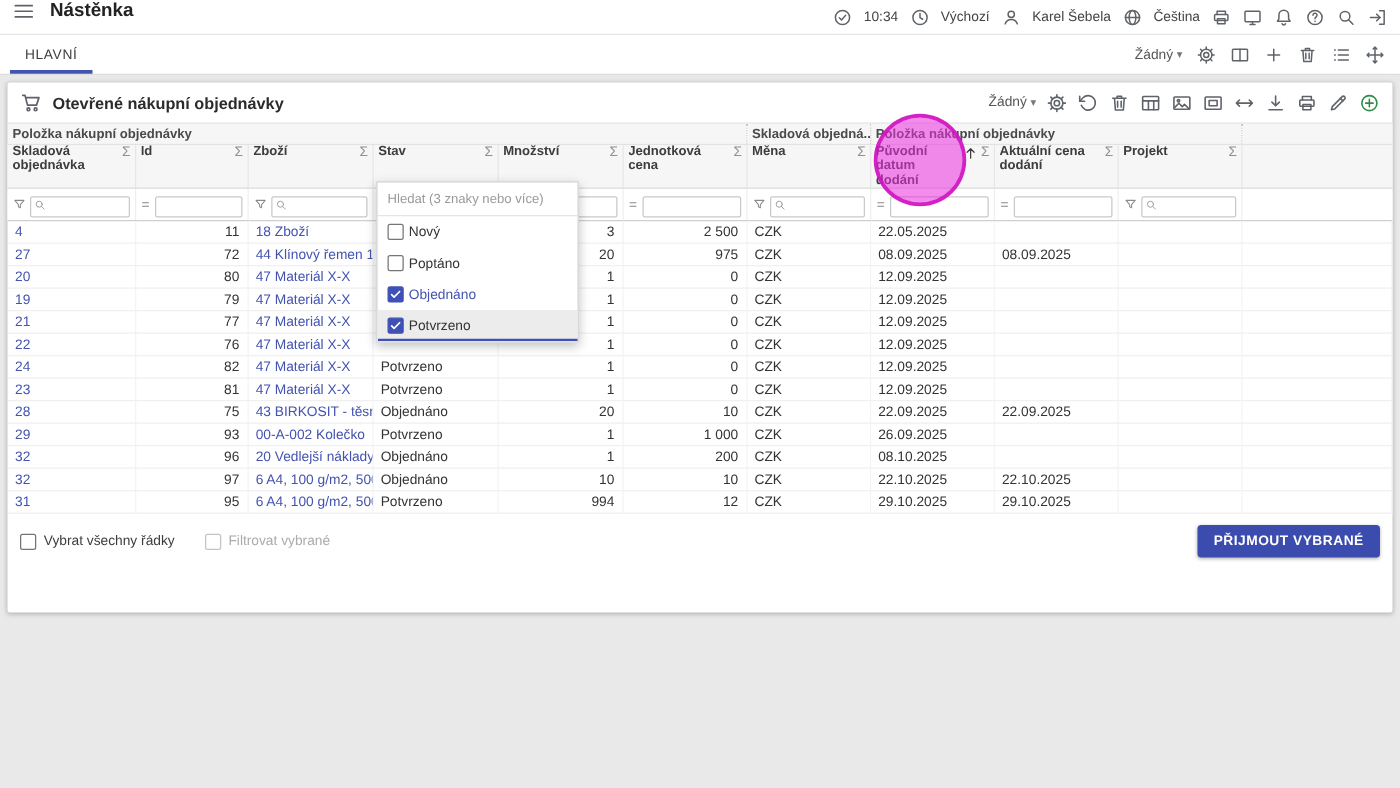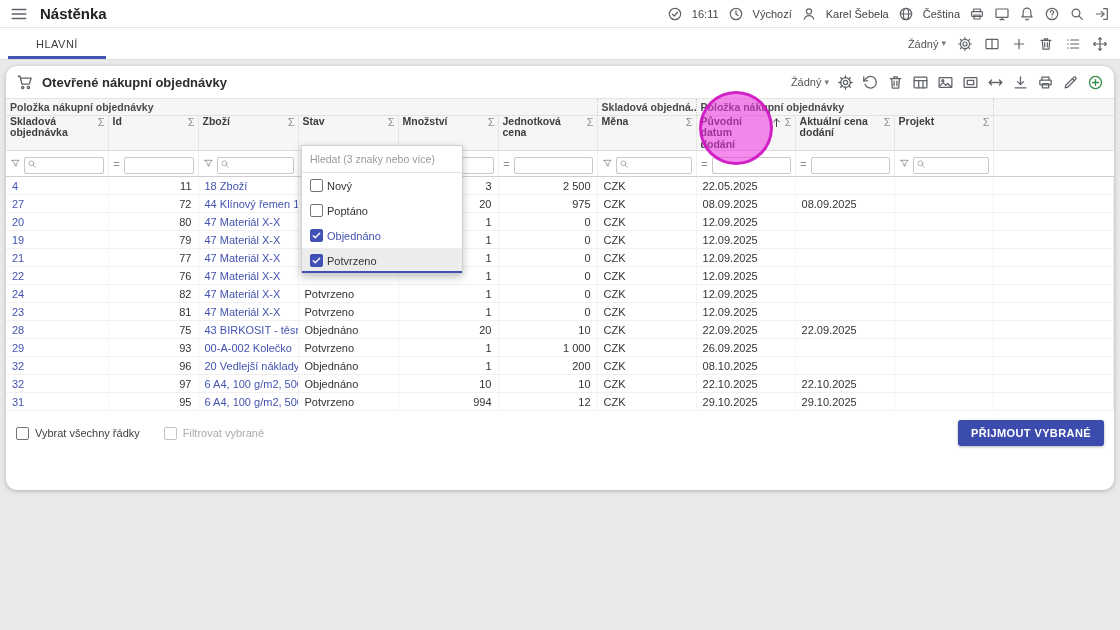--- a/index.html
+++ b/index.html
@@ -4,35 +4,35 @@
 <style>
   *{margin:0;padding:0;box-sizing:border-box}
   html,body{width:1120px;height:630px}
   body{font-family:"Liberation Sans",sans-serif;background:#e9e9e9;color:#333;overflow:hidden}
   .icon{display:inline-flex;color:#5f6368;flex:none}
   .icon svg{width:100%;height:100%}
   .i16{width:16px;height:16px}
   .i18{width:18px;height:18px}
 
   
-  .topbar{height:28px;background:#fff;display:flex;align-items:center;padding:0 10px;border-bottom:1px solid #e5e5e5;gap:12px}
+  .topbar{height:28px;background:#fff;display:flex;padding:0 10px;border-bottom:1px solid #e5e5e5;gap:12px}
   .app-title{font-size:15px;font-weight:bold;color:#222}
   .topbar-right{margin-left:auto;display:flex;align-items:center;gap:9px;font-size:11px;color:#444}
 
   
   .tabbar{height:32px;background:#fff;border-bottom:1px solid #ddd;display:flex;align-items:center}
-  .tab{height:100%;display:flex;align-items:center;padding:0 36px;font-size:11px;color:#3d3d3d;letter-spacing:.5px;position:relative;cursor:pointer}
+  .tab{height:100%;display:flex;align-items:center;padding:0 20px;font-size:11px;color:#3d3d3d;letter-spacing:.5px;position:relative;cursor:pointer}
   .tab.active::after{content:"";position:absolute;left:8px;right:8px;bottom:0;height:3px;background:#4353b0}
   .tabbar-right{margin-left:auto;display:flex;align-items:center;gap:11px;padding-right:12px;color:#5f6368}
   .view-select{display:flex;align-items:center;gap:3px;font-size:11px;color:#555;cursor:pointer}
   .caret{font-size:9px;color:#777;line-height:1}
 
   
   .main{padding:6px}
-  .panel{position:relative;background:#fff;border-radius:11px;height:424px;box-shadow:0 1px 4px rgba(0,0,0,.25)}
+  .panel{position:relative;background:#fff;border-radius:2px;height:424px;box-shadow:0 1px 4px rgba(0,0,0,.25)}
   .panel-header{height:32px;display:flex;align-items:center;padding:0 10px;gap:8px}
   .panel-title{font-size:13px;font-weight:bold;color:#2b2b2b}
   .panel-tools{margin-left:auto;display:flex;align-items:center;gap:8px;color:#5f6368}
   .panel-tools .icon{width:17px;height:17px}
   .green{color:#2e8b44}
 
   
   .table-wrap{border-top:1px solid #e4e4e4}
   table{width:100%;border-collapse:collapse;table-layout:fixed}
   .group-cell{height:16px;background:#f6f6f6;font-size:10.5px;font-weight:bold;color:#4a4a4a;text-align:left;padding:0 4px;border-bottom:1px solid #e2e2e2;border-right:1px dotted #c6c6c6;white-space:nowrap;overflow:hidden}
@@ -89,21 +89,21 @@
       </svg>
     </span>
   <span class="app-title">Nástěnka</span>
   <div class="topbar-right">
     <span class="icon i16">
         <svg viewBox="0 0 24 24" fill="none" stroke="currentColor" stroke-width="1.8" stroke-linecap="round" stroke-linejoin="round">
           <circle cx="12" cy="12" r="8.5"></circle>
           <path d="M8.2 12.4l2.6 2.6 5-5.6"></path>
         </svg>
       </span>
-    <span>16:11</span>
+    <span>10:34</span>
     <span class="icon i16">
         <svg viewBox="0 0 24 24" fill="none" stroke="currentColor" stroke-width="1.8" stroke-linecap="round" stroke-linejoin="round">
           <circle cx="12" cy="12" r="8.5"></circle>
           <path d="M12 7.2v5l3.2 1.9"></path>
         </svg>
       </span>
     <span>Výchozí</span>
     <span class="icon i16">
         <svg viewBox="0 0 24 24" fill="none" stroke="currentColor" stroke-width="1.8" stroke-linecap="round" stroke-linejoin="round">
           <circle cx="12" cy="8.2" r="3.8"></circle>

